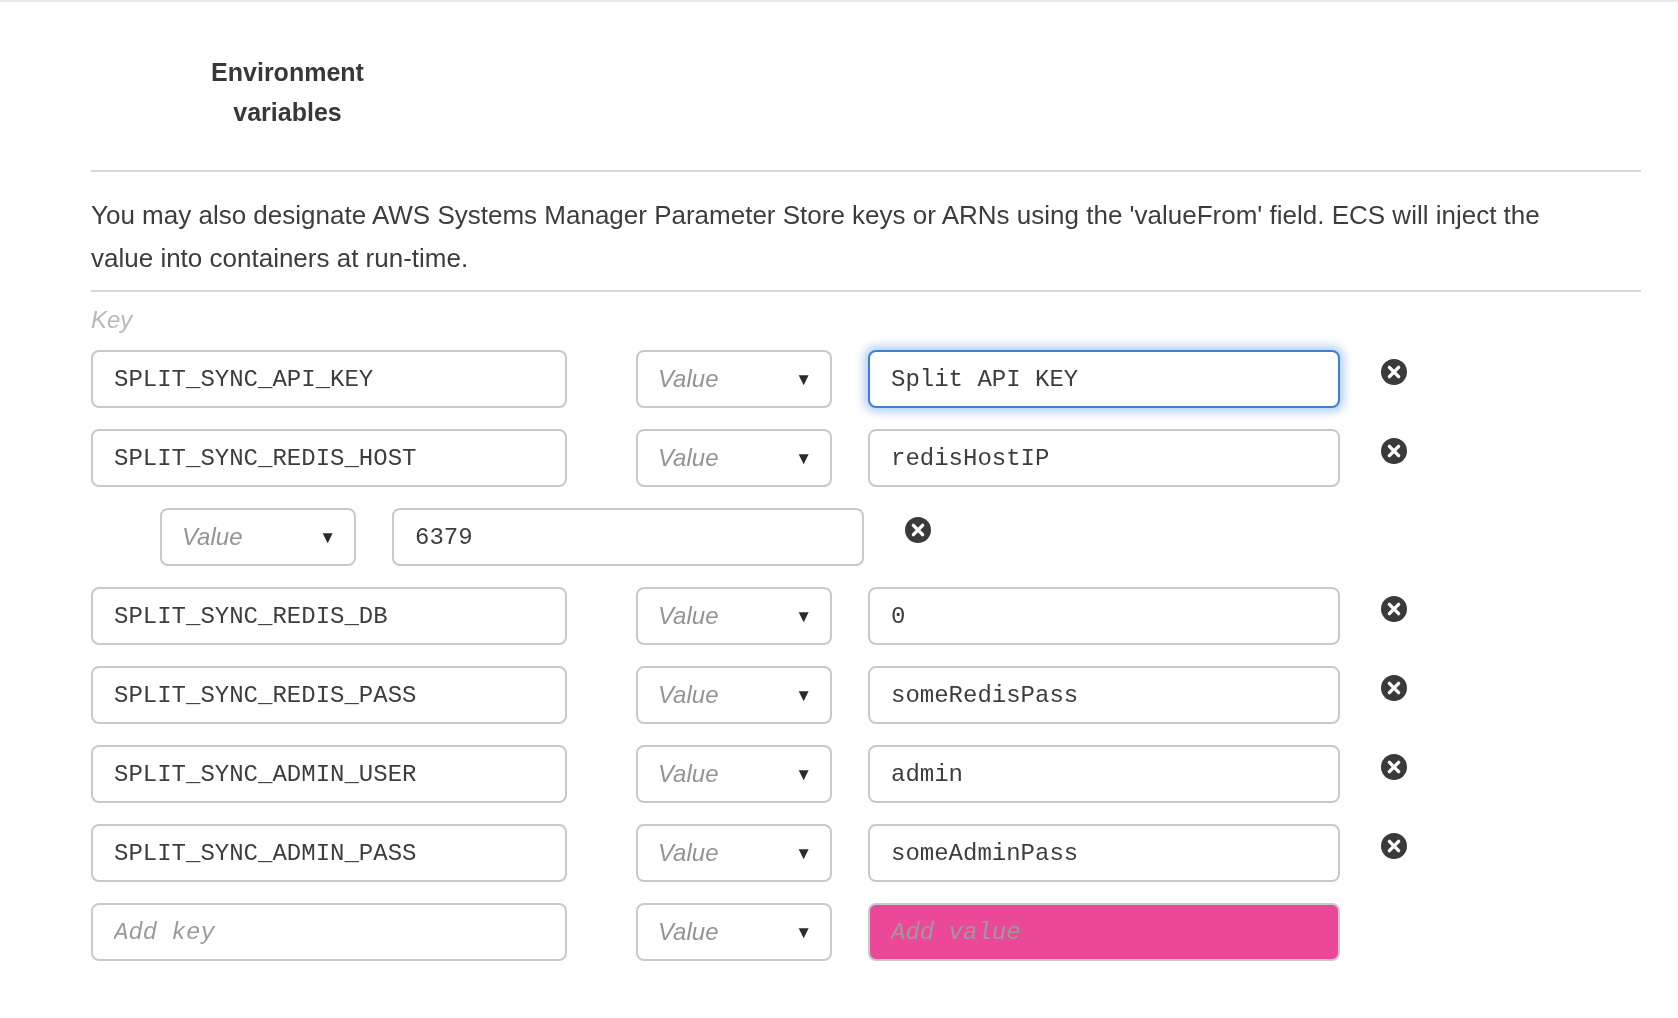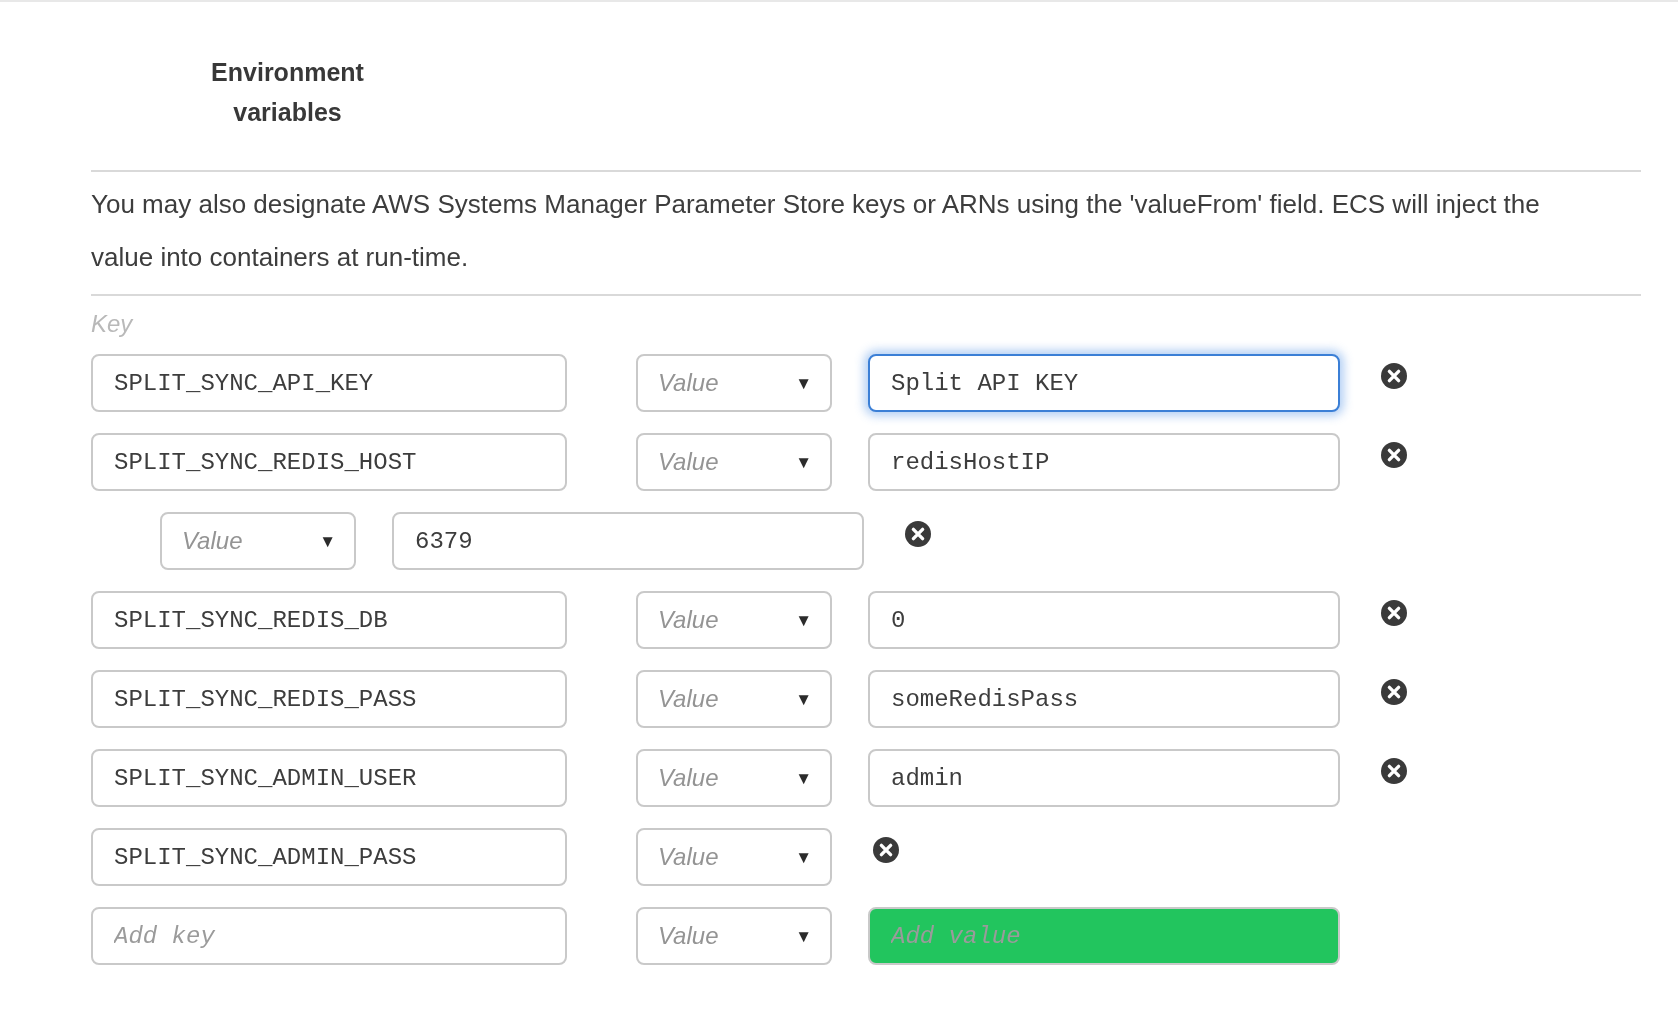--- a/index.html
+++ b/index.html
@@ -31,23 +31,23 @@
     width: 1550px;
   }
   .divider {
     border: none;
     border-top: 2px solid #d9d9d9;
     height: 0;
   }
   .divider.top { margin-top: 38px; }
   .divider.mid { margin-top: 10px; }
   .desc {
-    margin-top: 6px;
+    margin-top: 22px;
     font-size: 26px;
-    line-height: 53px;
+    line-height: 43px;
     color: #3d3d3d;
     max-width: 1470px;
   }
   .key-label {
     margin-top: 14px;
     font-size: 24px;
     font-style: italic;
     color: #b9b9b9;
   }
   .rows { margin-top: 16px; }
@@ -72,21 +72,21 @@
     color: #9b9b9b;
     font-style: italic;
     opacity: 1;
   }
   .ti.key { width: 476px; }
   .ti.val { width: 472px; margin-left: 36px; }
   .ti.val.focused {
     border-color: #3b7fd6;
     box-shadow: 0 0 10px 4px rgba(88, 151, 231, 0.45);
   }
-  .ti.val.disabled-look { background: #22c55e; }
+  .ti.val.disabled-look { background: #ec4899; }
   .sel {
     width: 196px;
     height: 58px;
     margin-left: 69px;
     border: 2px solid #c9c9c9;
     border-radius: 8px;
     background: #ffffff;
     display: flex;
     align-items: center;
     justify-content: space-between;
@@ -221,20 +221,21 @@
             </svg>
         </button>
       </div>
 
       <div class="row">
         <input class="ti key" value="SPLIT_SYNC_ADMIN_PASS" style="">
         <div class="sel">
           <span class="sel-label">Value</span>
           <span class="caret">▼</span>
         </div>
+        <input class="ti val" value="someAdminPass" style="">
         <button class="rm">
           <svg width="26" height="26" viewBox="0 0 26 26">
               <circle cx="13" cy="13" r="13" fill="#3a3a3a"></circle>
               <path d="M8.4 8.4 L17.6 17.6 M17.6 8.4 L8.4 17.6" stroke="#ffffff" stroke-width="3.4" stroke-linecap="round"></path>
             </svg>
         </button>
       </div>
 
       <div class="row">
         <input class="ti key" placeholder="Add key" style="">

